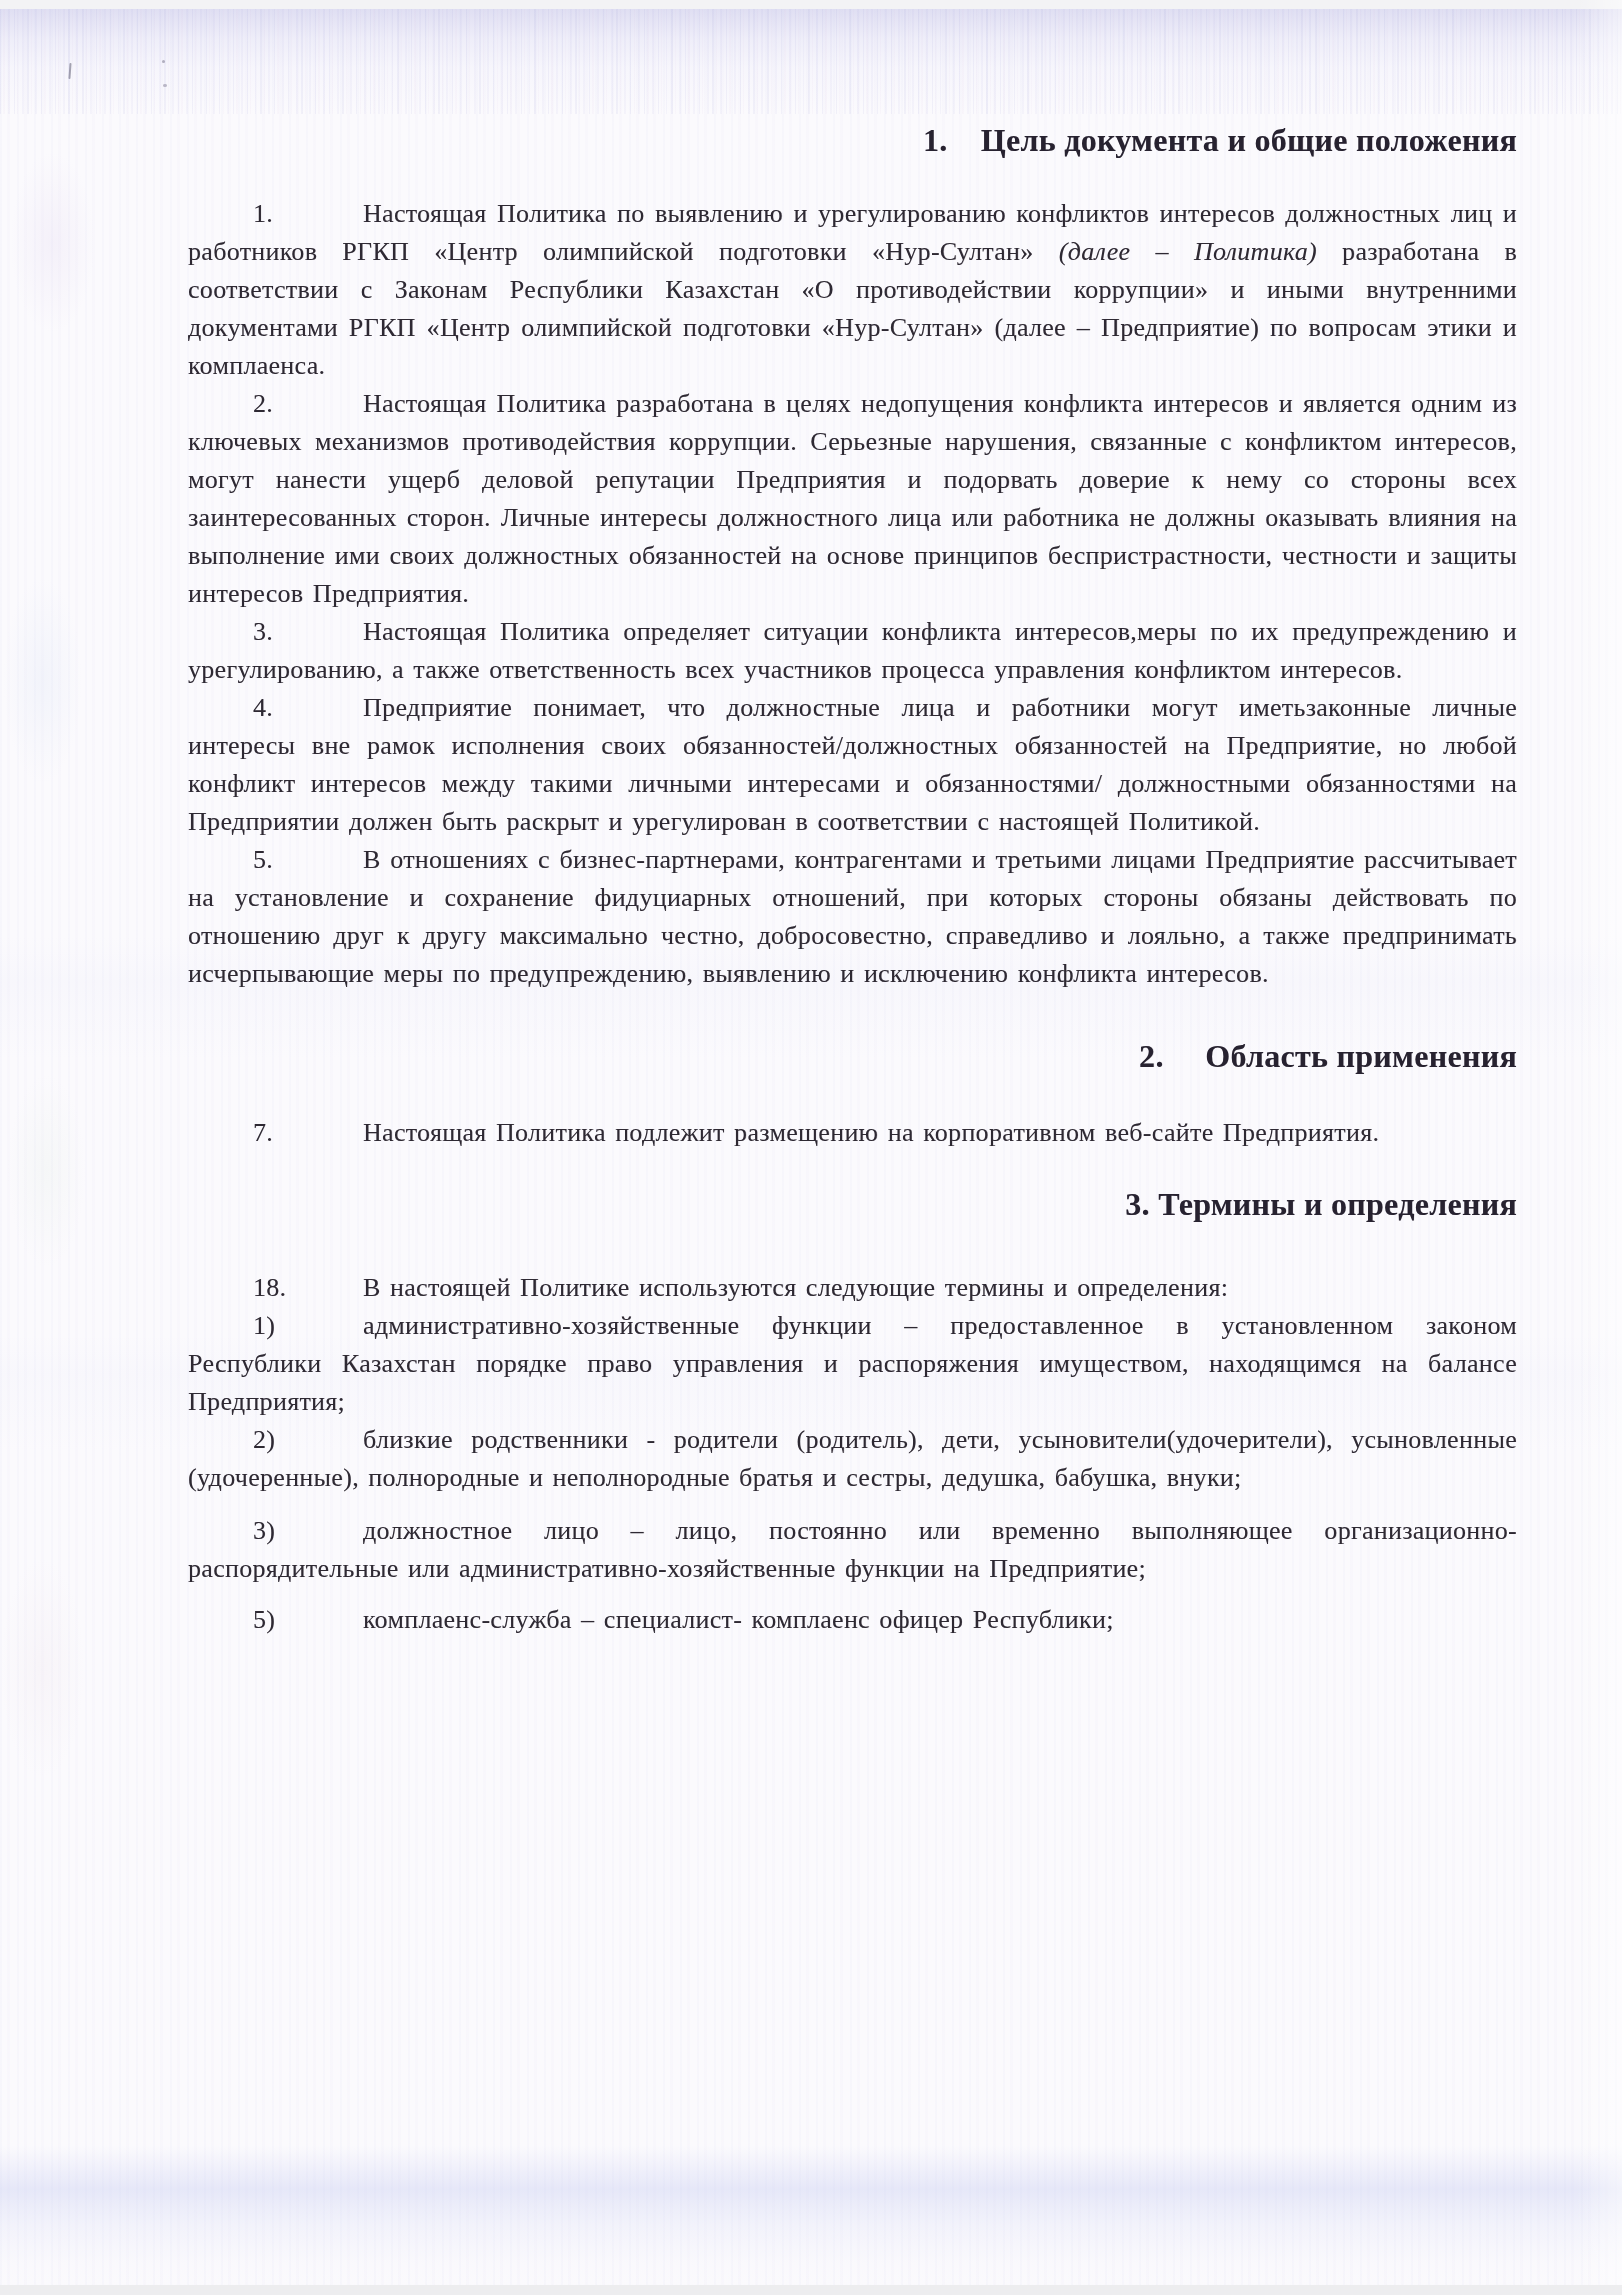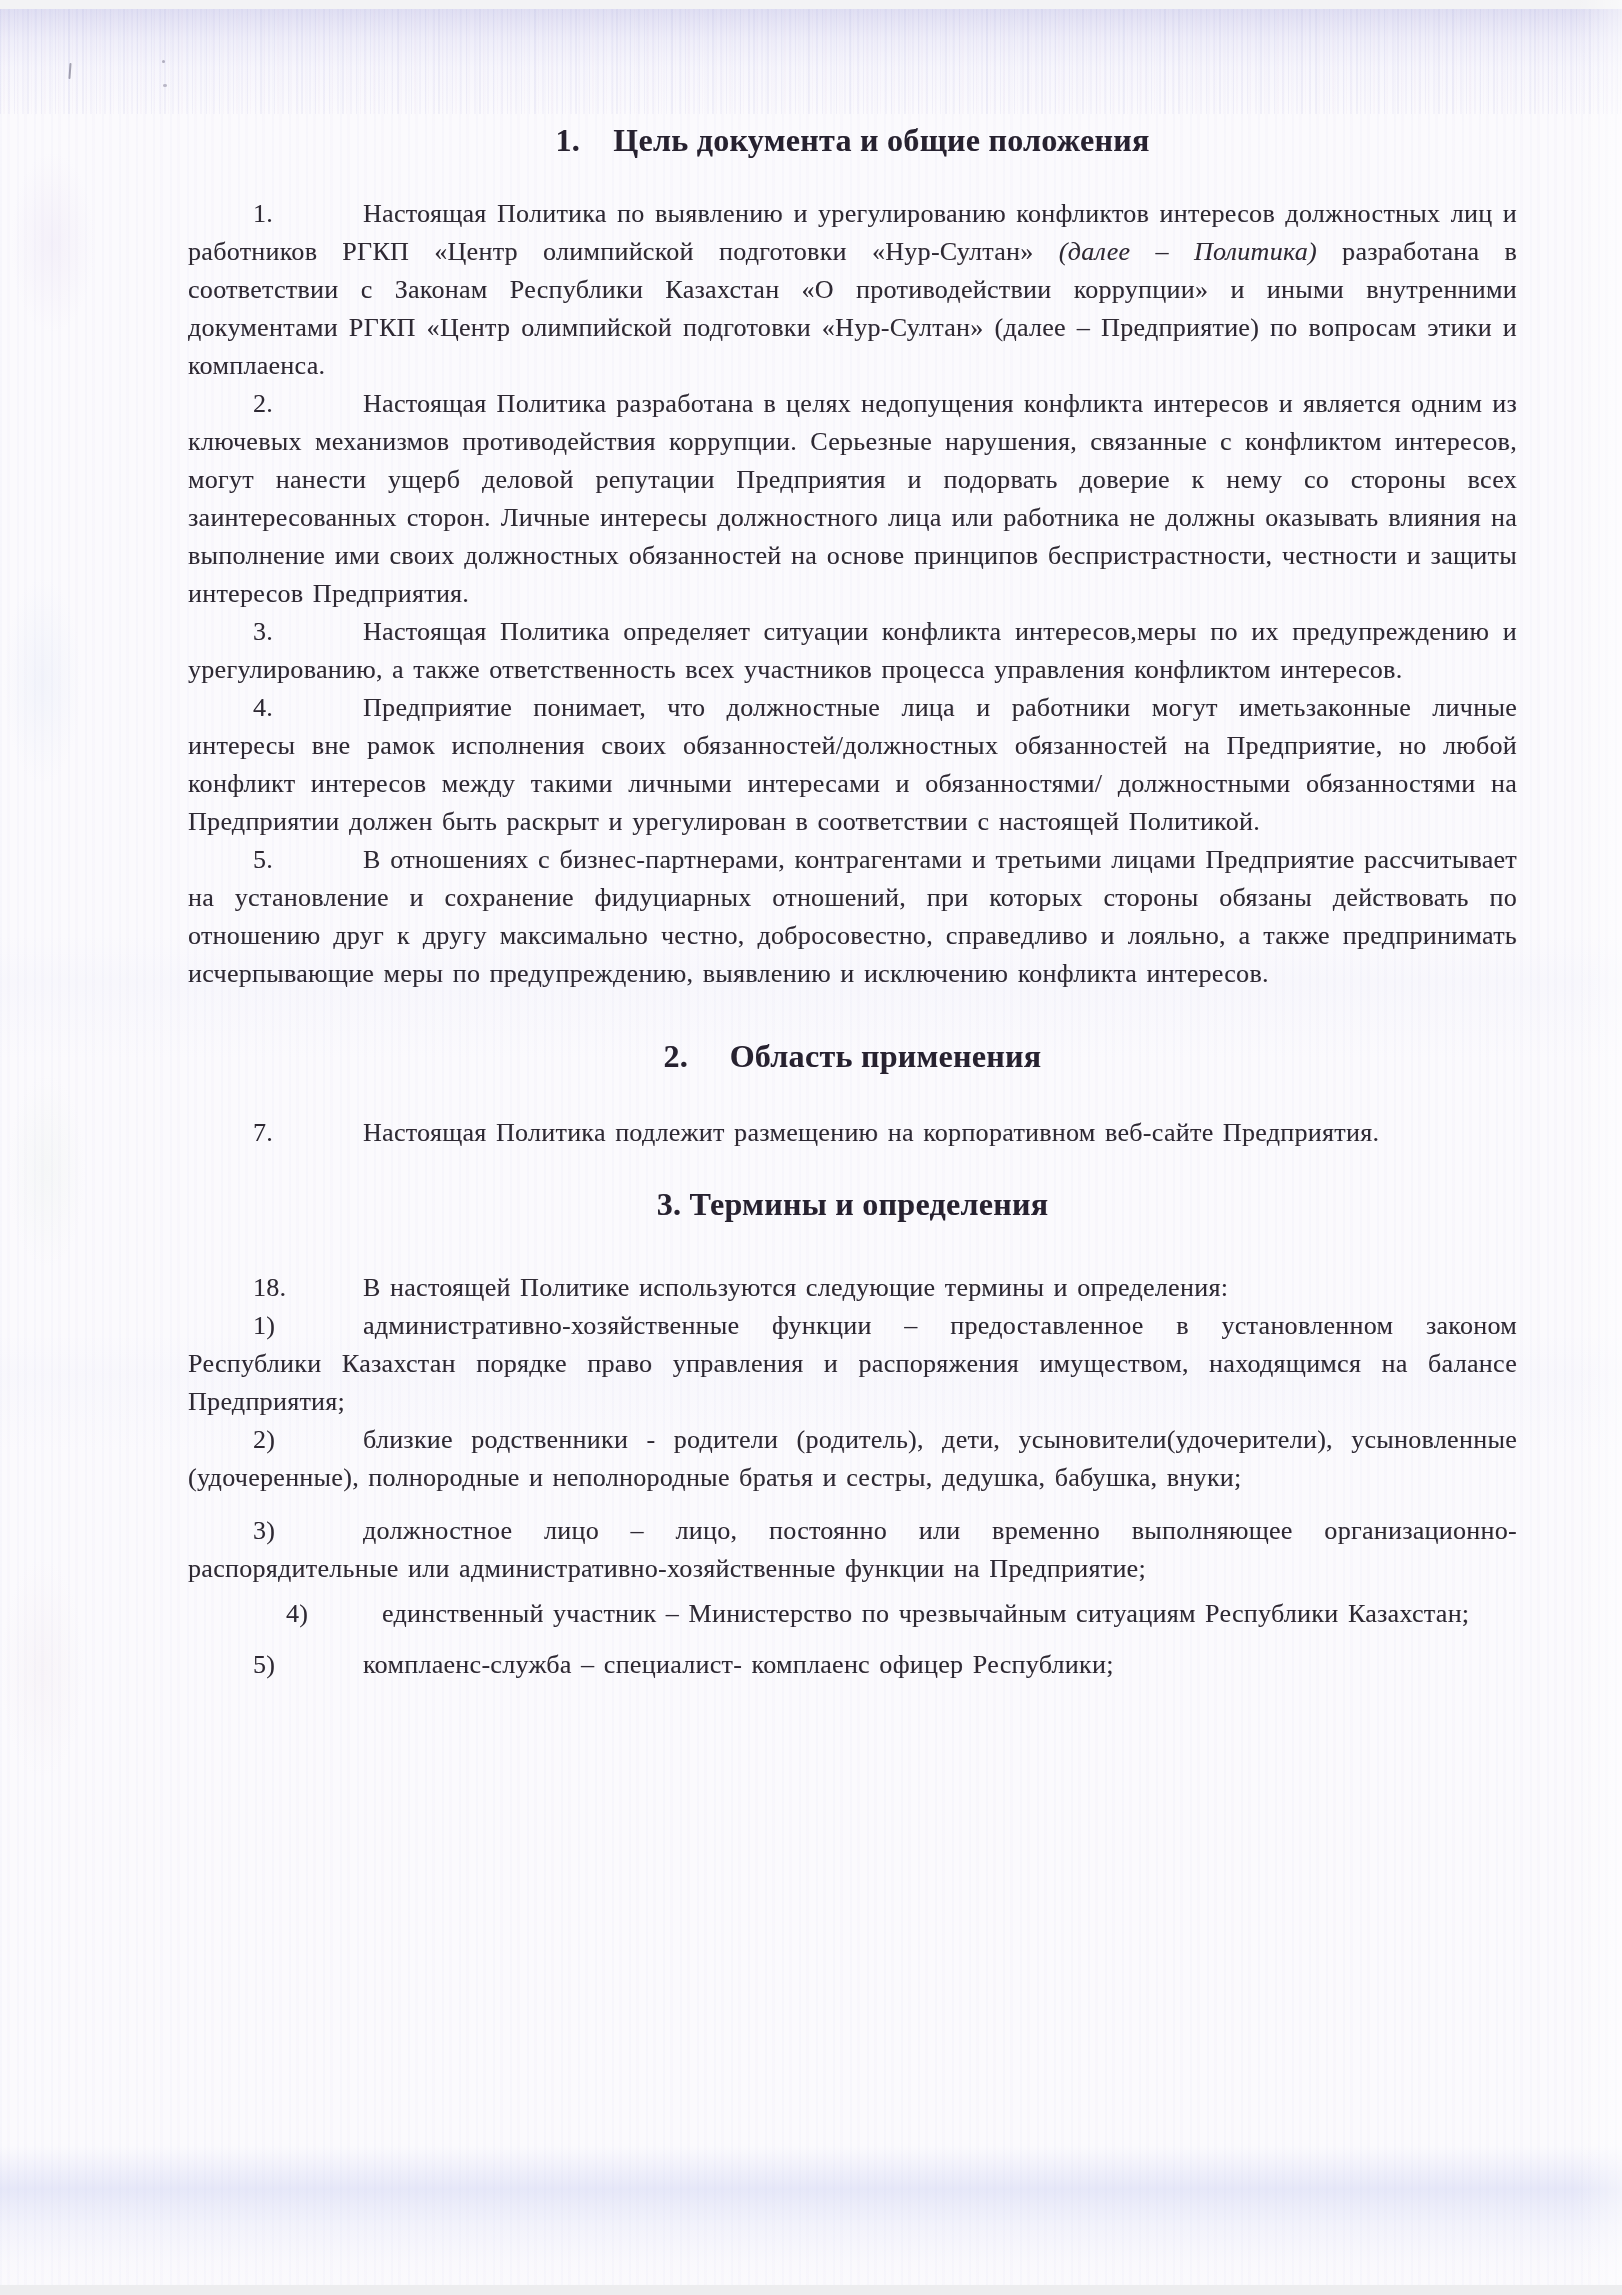--- a/index.html
+++ b/index.html
@@ -72,21 +72,21 @@
   .speck-b { left: 162px; top: 60px;  width: 3.3px; height: 3.3px;  background: rgba(110,105,130,0.5); border-radius: 50%; }
   .speck-c { left: 163px; top: 84px; width: 3.9px; height: 2.6px;  background: rgba(120,115,140,0.45); border-radius: 50%; }
   
   .content {
     position: relative; z-index: 2;
     padding: 121px 105px 0 188px;
     text-shadow: 0.3px 0.3px 0.5px rgba(46,41,51,0.28);
   }
   .heading {
     font-weight: bold;
-    text-align: center;
+    text-align: right;
     font-size: 32px;
     line-height: 38px;
     letter-spacing: 0.3px;
     white-space: pre-wrap;
     color: #272230;
   }
   .h1 { margin: 0 0 36px 0; }
   .h2 { margin: 44px 0 39px 0; }
   .h3 { margin: 33px 0 46px 0; }
   .para {
@@ -131,17 +131,16 @@
       <p class="para"><span class="num">3.</span><span>Настоящая Политика определяет ситуации конфликта интересов,меры по их предупреждению и урегулированию, а также ответственность всех участников процесса управления конфликтом интересов.</span></p>
       <p class="para"><span class="num">4.</span><span>Предприятие понимает, что должностные лица и работники могут иметьзаконные личные интересы вне рамок исполнения своих обязанностей/должностных обязанностей на Предприятие, но любой конфликт интересов между такими личными интересами и обязанностями/ должностными обязанностями на Предприятии должен быть раскрыт и урегулирован в соответствии с настоящей Политикой.</span></p>
       <p class="para"><span class="num">5.</span><span>В отношениях с бизнес-партнерами, контрагентами и третьими лицами Предприятие рассчитывает на установление и сохранение фидуциарных отношений, при которых стороны обязаны действовать по отношению друг к другу максимально честно, добросовестно, справедливо и лояльно, а также предпринимать исчерпывающие меры по предупреждению, выявлению и исключению конфликта интересов.</span></p>
       <div class="heading h2">2.     Область применения</div>
       <p class="para"><span class="num">7.</span><span>Настоящая Политика подлежит размещению на корпоративном веб-сайте Предприятия.</span></p>
       <div class="heading h3">3. Термины и определения</div>
       <p class="para"><span class="num">18.</span><span>В настоящей Политике используются следующие термины и определения:</span></p>
       <p class="para"><span class="num">1)</span><span>административно-хозяйственные функции – предоставленное в установленном законом Республики Казахстан порядке право управления и распоряжения имуществом, находящимся на балансе Предприятия;</span></p>
       <p class="para"><span class="num">2)</span><span>близкие родственники - родители (родитель), дети, усыновители(удочерители), усыновленные (удочеренные), полнородные и неполнородные братья и сестры, дедушка, бабушка, внуки;</span></p>
       <p class="para m3"><span class="num">3)</span><span>должностное лицо – лицо, постоянно или временно выполняющее организационно-распорядительные или административно-хозяйственные функции на Предприятие;</span></p>
-      <p class="para wide m4"><span class="num">4)</span><span>единственный участник – Министерство по чрезвычайным ситуациям Республики Казахстан;</span></p>
       <p class="para m5"><span class="num">5)</span><span>комплаенс-служба – специалист- комплаенс офицер Республики;</span></p>
     </main>
 </div>
 
 
 </body></html>

